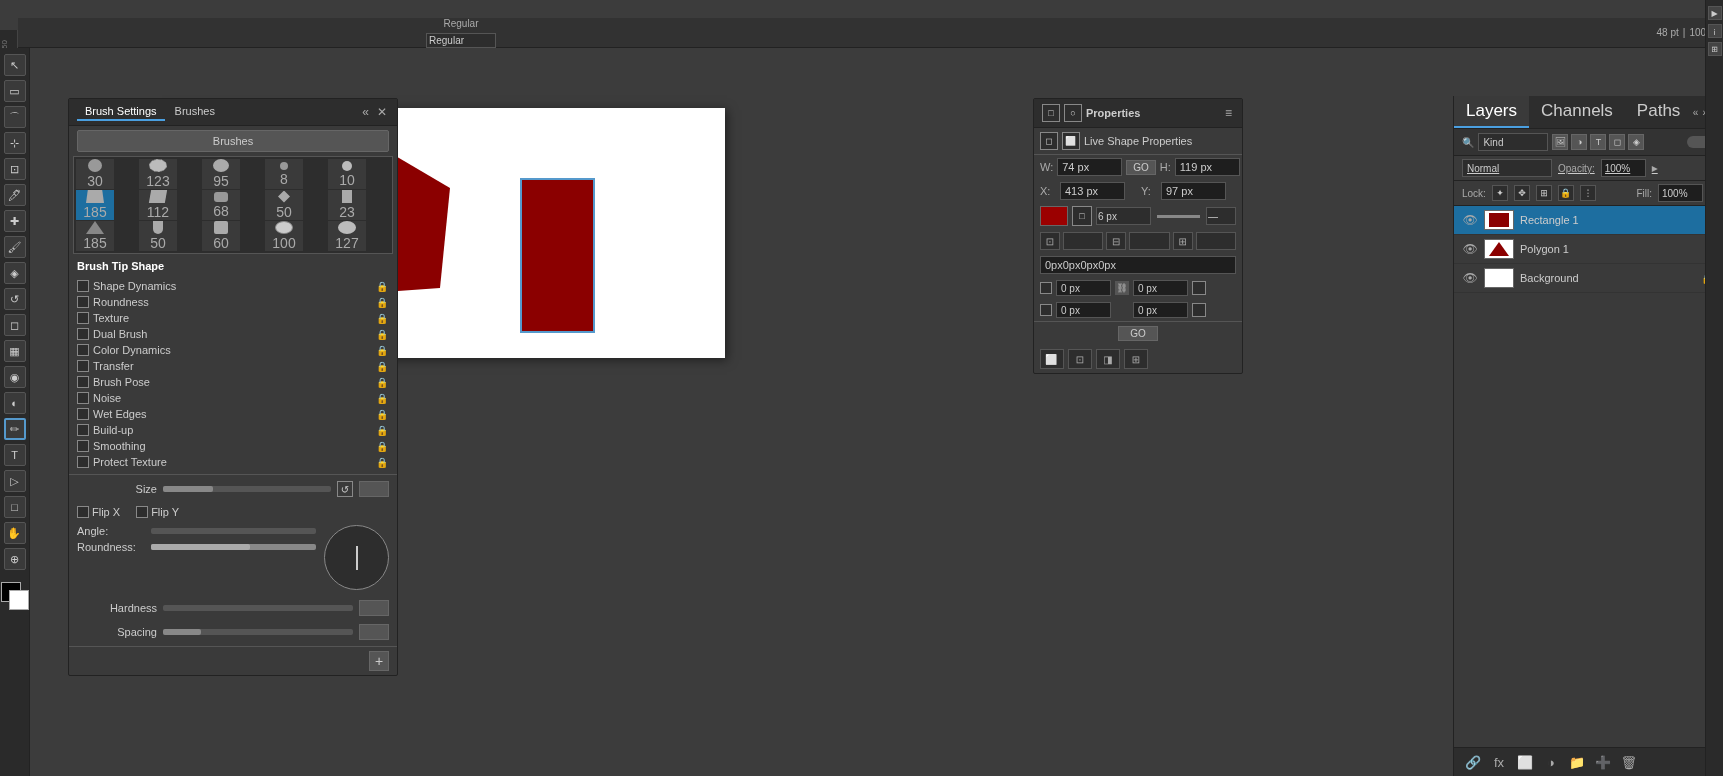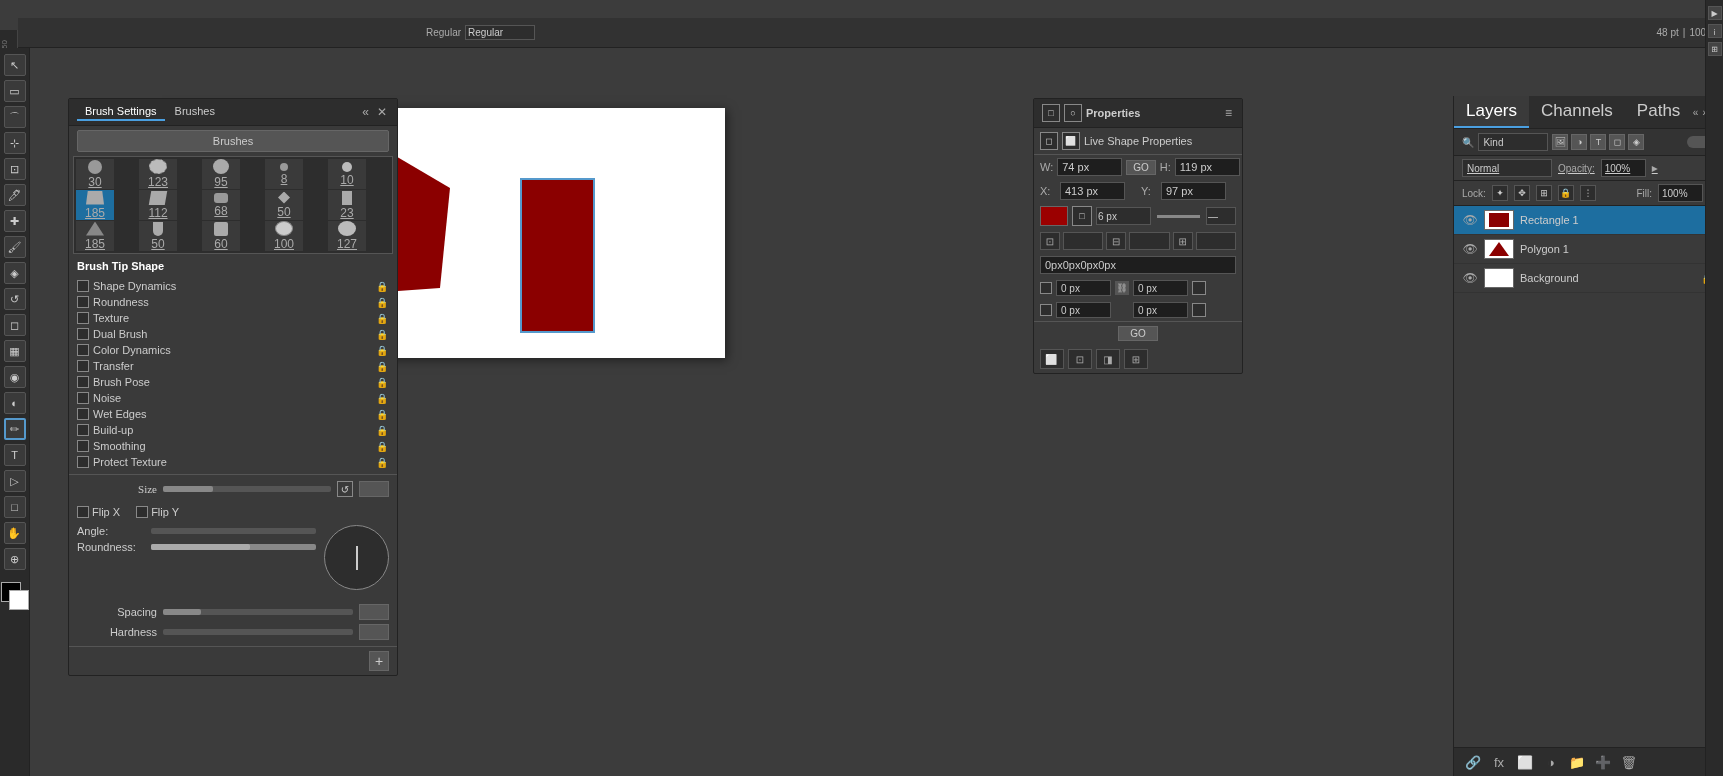--- a/index.html
+++ b/index.html
@@ -116,24 +116,23 @@
       height: 30px;
       display: flex;
       flex-direction: column;
       align-items: center;
       justify-content: center;
       cursor: pointer;
       background: #3a3a3a;
     }
     .brush-tip-item.selected { background: #1d6ea0; }
     .brush-tip-num {
-      font-size: 12px;
+      font-size: 14px;
       color: #aaa;
       margin-top: 1px;
-      text-decoration: underline;
     }
 
     
     .brush-options {
       padding: 4px 8px;
     }
     .brush-option-row {
       display: flex;
       align-items: center;
       padding: 2px 0;
@@ -673,21 +672,21 @@
     <span style="font-size:8px; color:#777; writing-mode:vertical-rl; transform:rotate(180deg)">150</span>
     <span style="font-size:8px; color:#777; writing-mode:vertical-rl; transform:rotate(180deg)">200</span>
     <span style="font-size:8px; color:#777; writing-mode:vertical-rl; transform:rotate(180deg)">250</span>
     <span style="font-size:8px; color:#777; writing-mode:vertical-rl; transform:rotate(180deg)">300</span>
 
   </div>
 </div>
 
 <div class="top-toolbar">
 
-  <div style="display:flex; align-items:center; gap:4px; margin-left: 400px;">
+  <div style="display:flex; align-items:center; gap:4px; margin-left: 400px; flex-direction: column;">
     <span style="font-size:10px; color:#aaa;">Regular</span>
     <select style="background:#2d2d2d; border:1px solid #555; color:#ccc; font-size:10px; padding:1px 2px; width:70px;">
       <option>Regular</option>
     </select>
   </div>
   <div style="margin-left:auto; display:flex; align-items:center; gap:4px;">
     <span style="font-size:10px; color:#aaa;">48 pt</span>
     <span style="font-size:10px; color:#aaa;">|</span>
     <span style="font-size:10px; color:#aaa;">100%</span>
   </div>
@@ -898,21 +897,21 @@
       </div>
       <div class="brush-option-row">
         <div class="brush-option-left">
           <div class="checkbox-box"></div>
           <span class="brush-option-label">Protect Texture</span>
         </div>
         <span class="lock-icon">🔒</span>
       </div>
     </div>
 
-    <div style="padding:4px 8px; border-top:1px solid #555;font-family:Liberation Serif, serif;">
+    <div style="padding:4px 8px; border-top:1px solid #555;">
       <div class="slider-row">
         <span class="slider-label">Size</span>
         <div class="slider-track">
           <div style="width:30%;height:100%;background:#888;border-radius:2px;"></div>
         </div>
         <div style="width:16px;height:16px;border:1px solid #888;display:flex;align-items:center;justify-content:center;cursor:pointer;font-size:10px;">↺</div>
         <div style="width:30px;height:16px;background:#555;border:1px solid #666;"></div>
       </div>
     </div>
 
@@ -940,30 +939,30 @@
           </div>
         </div>
       </div>
 
       <div class="angle-preview">
         <div style="width:2px;height:24px;background:#ccc;transform:rotate(0deg);"></div>
       </div>
     </div>
 
     <div style="padding:4px 8px;">
+      <div class="slider-row">
+        <span class="slider-label">Hardness</span>
+        <div class="slider-track" style="background:#555;"></div>
+        <div style="width:30px;height:16px;background:#555;border:1px solid #666;"></div>
+      </div>
       <div class="slider-row" style="margin-top:4px;">
         <span class="slider-label">Spacing</span>
         <div class="slider-track" style="background:#555;">
           <div style="width:20%;height:100%;background:#888;border-radius:2px;"></div>
         </div>
-        <div style="width:30px;height:16px;background:#555;border:1px solid #666;"></div>
-      </div>
-      <div class="slider-row">
-        <span class="slider-label">Hardness</span>
-        <div class="slider-track" style="background:#555;"></div>
         <div style="width:30px;height:16px;background:#555;border:1px solid #666;"></div>
       </div>
     </div>
 
     <div style="display:flex; justify-content:flex-end; padding:4px 8px; border-top:1px solid #555;">
       <div style="width:20px;height:20px;background:#555;border:1px solid #666;display:flex;align-items:center;justify-content:center;cursor:pointer;font-size:14px;">+</div>
     </div>
   </div>
 
   <div class="properties-panel">

